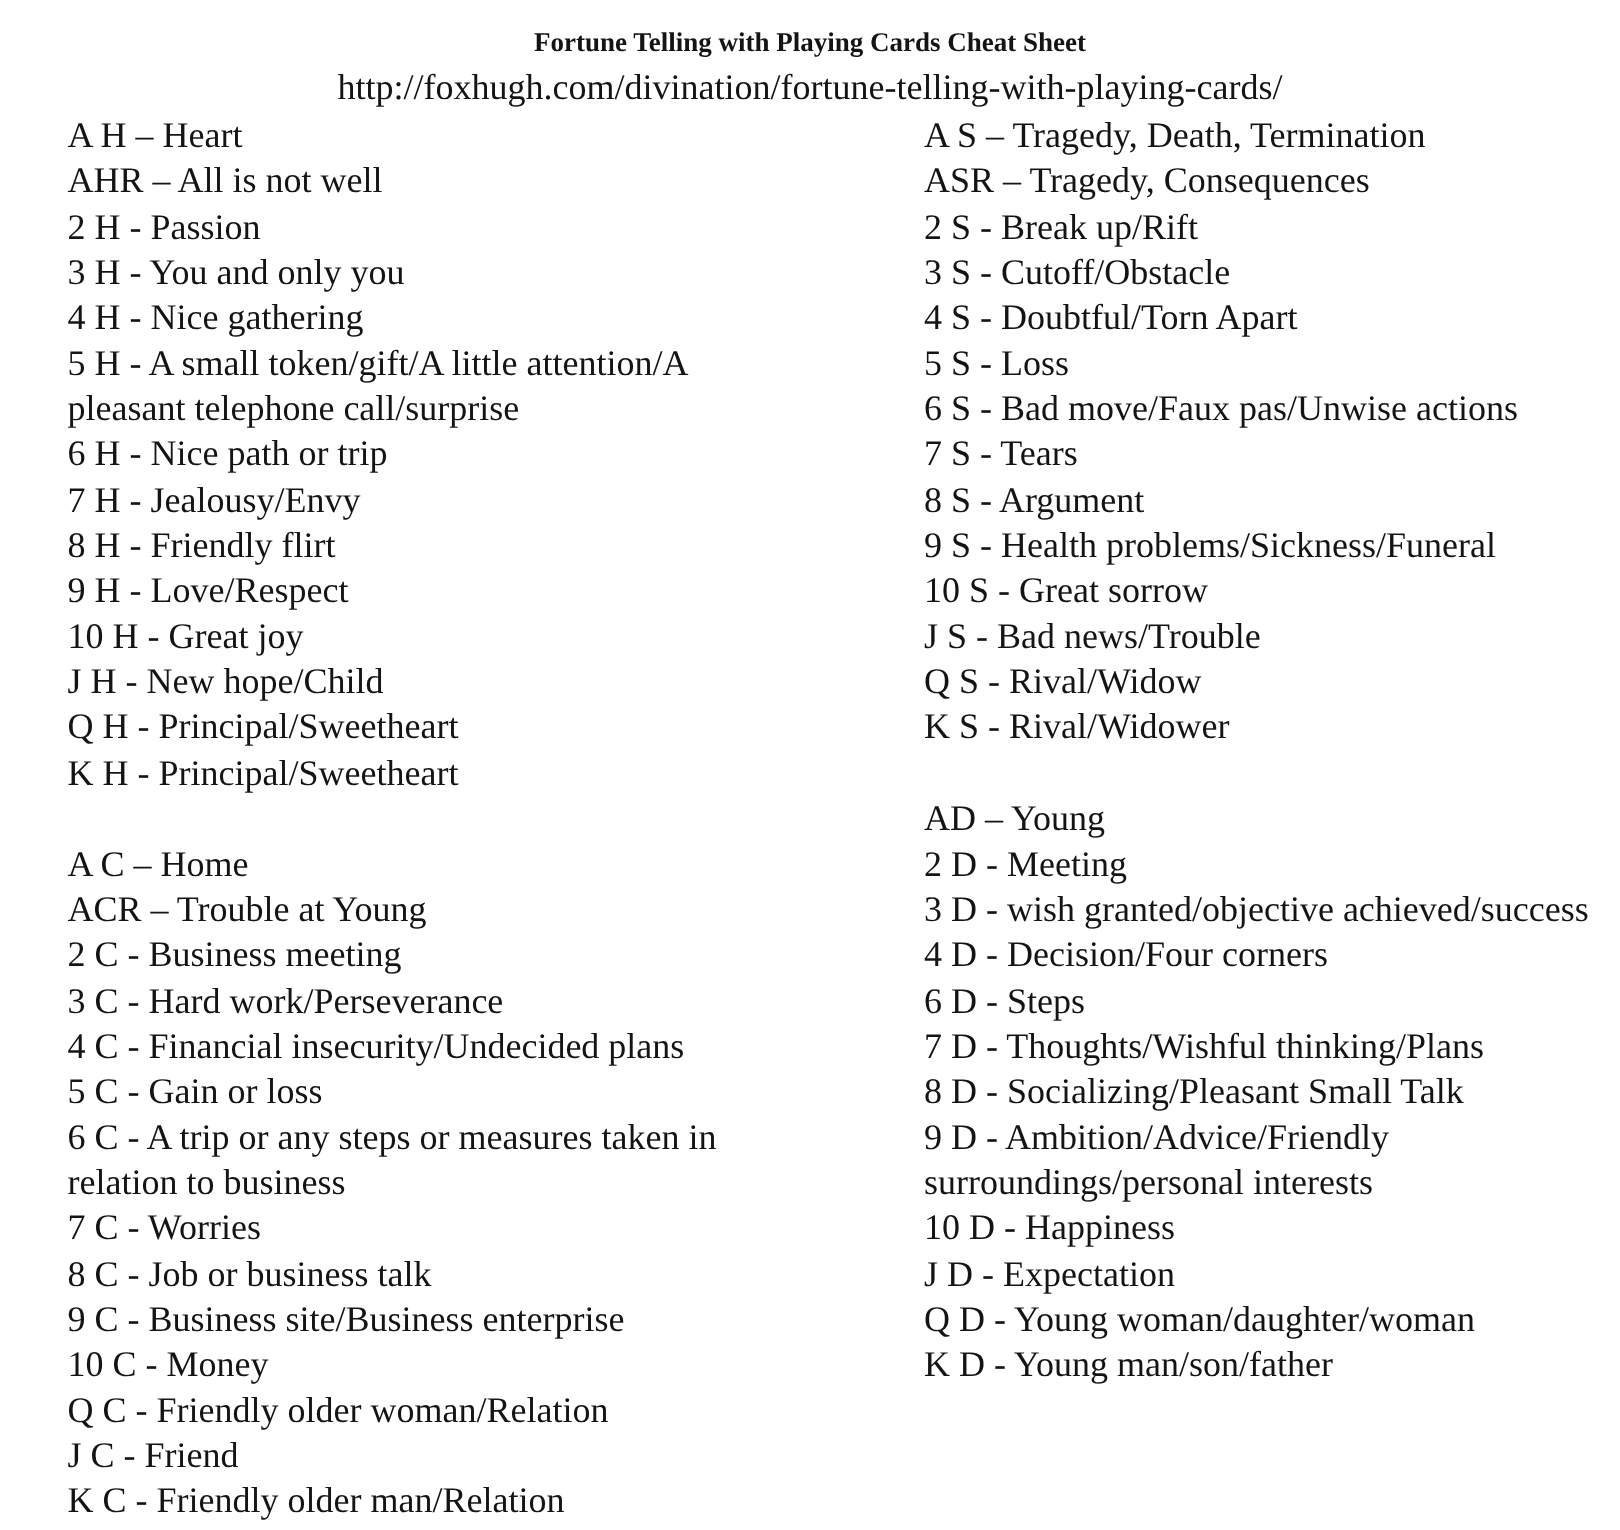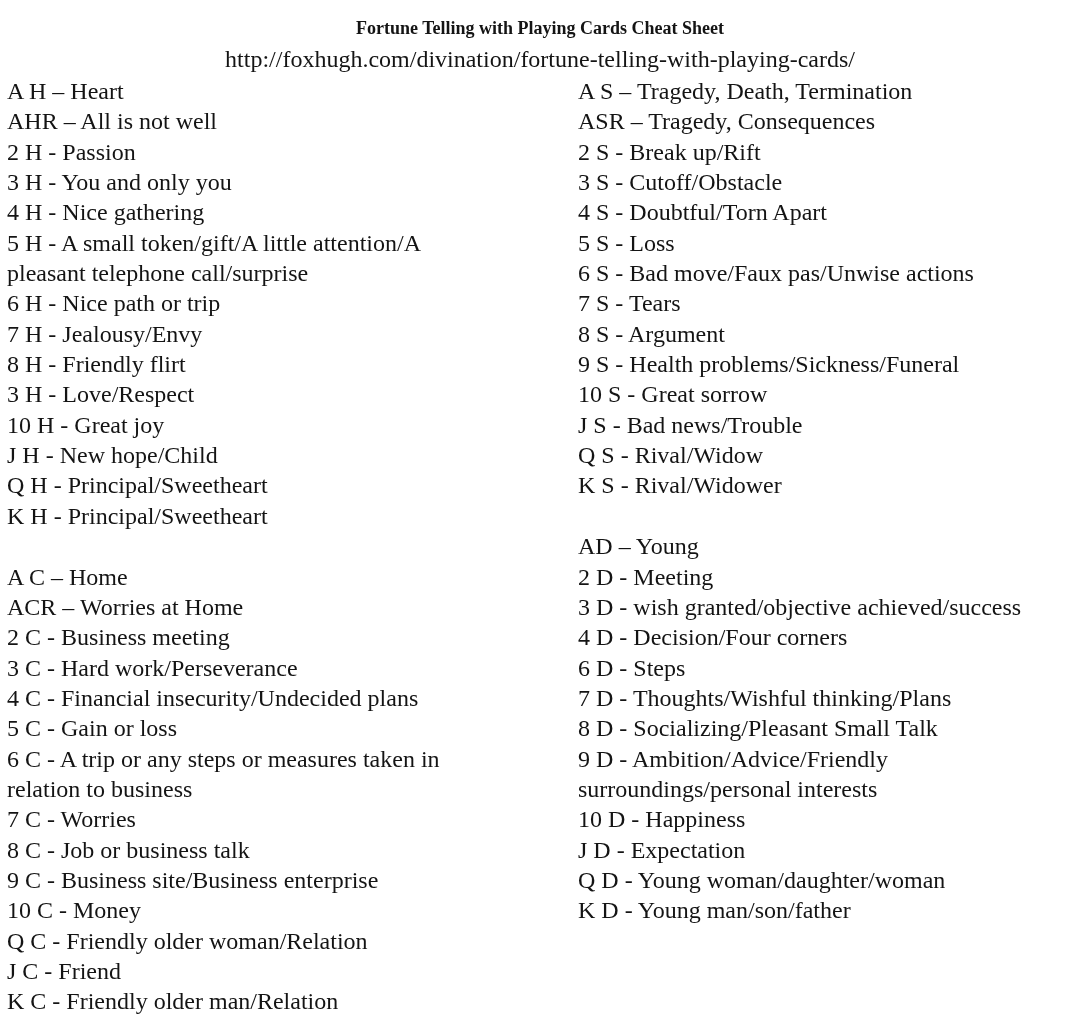--- a/index.html
+++ b/index.html
@@ -45,20 +45,21 @@
   }
   .col-right {
     left: 578px;
     width: 500px;
   }
   .line {
     height: 30.35px;
     line-height: 30.35px;
     white-space: pre;
     overflow: visible;
+    margin-left: 38px;
   }
 </style>
 </head>
 <body style="background: rgb(255, 255, 255); color: rgb(20, 20, 20);">
 
 <div class="header">
   <div class="doc-title">Fortune Telling with Playing Cards Cheat Sheet</div>
   <div class="doc-url">http://foxhugh.com/divination/fortune-telling-with-playing-cards/</div>
 </div>
 
@@ -66,28 +67,28 @@
     <div class="line">A H – Heart</div>
     <div class="line">AHR – All is not well</div>
     <div class="line">2 H - Passion</div>
     <div class="line">3 H - You and only you</div>
     <div class="line">4 H - Nice gathering</div>
     <div class="line">5 H - A small token/gift/A little attention/A</div>
     <div class="line">pleasant telephone call/surprise</div>
     <div class="line">6 H - Nice path or trip</div>
     <div class="line">7 H - Jealousy/Envy</div>
     <div class="line">8 H - Friendly flirt</div>
-    <div class="line">3 H - Love/Respect</div>
+    <div class="line">9 H - Love/Respect</div>
     <div class="line">10 H - Great joy</div>
     <div class="line">J H - New hope/Child</div>
     <div class="line">Q H - Principal/Sweetheart</div>
     <div class="line">K H - Principal/Sweetheart</div>
     <div class="line"></div>
     <div class="line">A C – Home</div>
-    <div class="line">ACR – Worries at Home</div>
+    <div class="line">ACR – Trouble at Young</div>
     <div class="line">2 C - Business meeting</div>
     <div class="line">3 C - Hard work/Perseverance</div>
     <div class="line">4 C - Financial insecurity/Undecided plans</div>
     <div class="line">5 C - Gain or loss</div>
     <div class="line">6 C - A trip or any steps or measures taken in</div>
     <div class="line">relation to business</div>
     <div class="line">7 C - Worries</div>
     <div class="line">8 C - Job or business talk</div>
     <div class="line">9 C - Business site/Business enterprise</div>
     <div class="line">10 C - Money</div>

